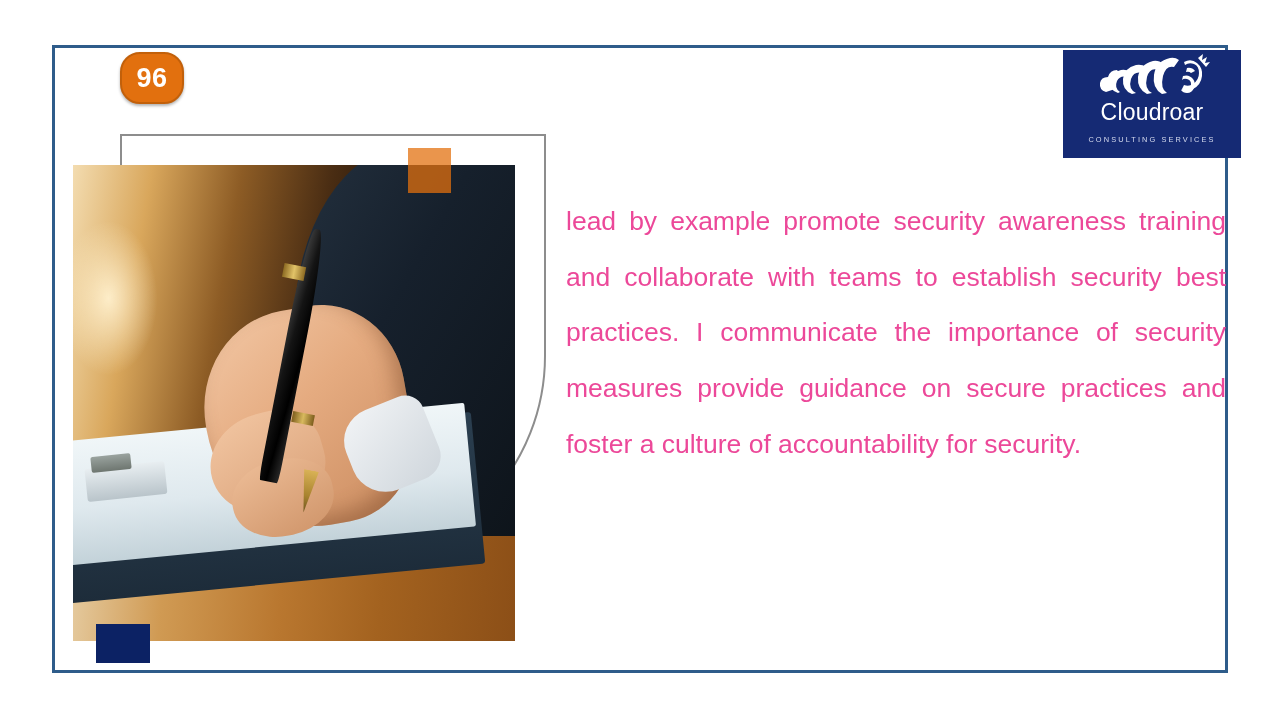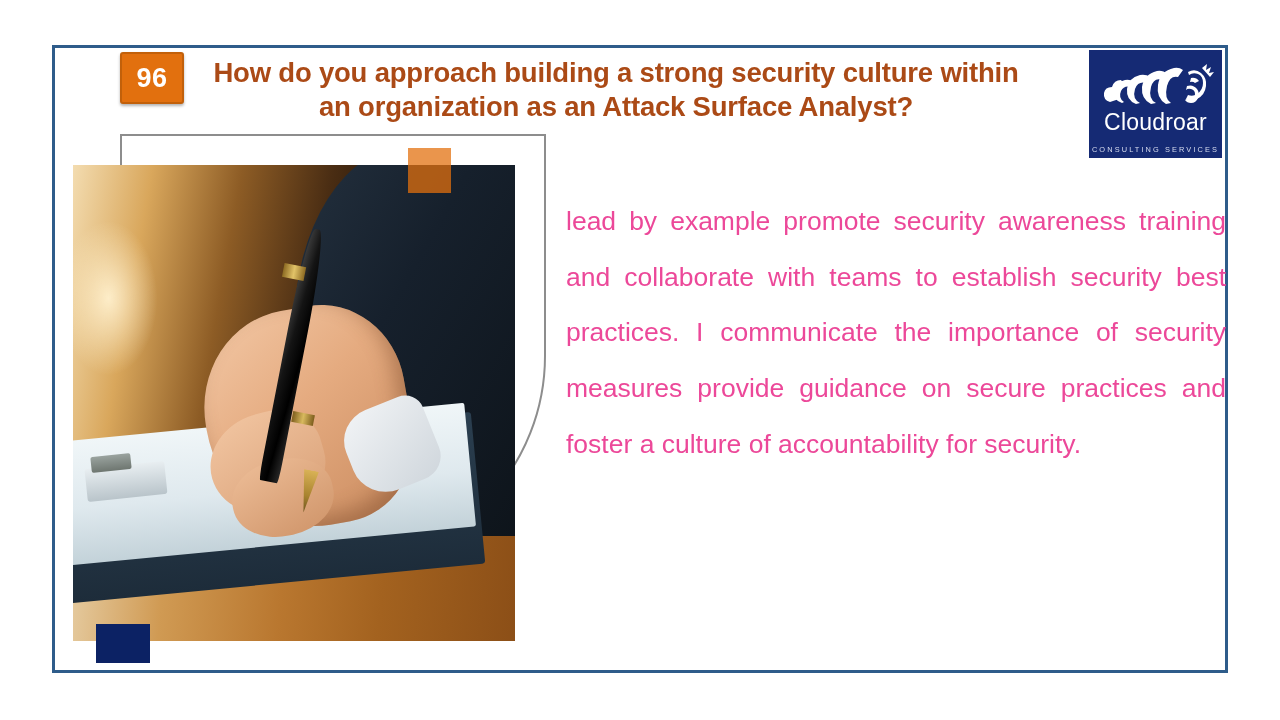--- a/index.html
+++ b/index.html
@@ -25,21 +25,21 @@
     background: #ffffff;
   }
 
   
   #badge {
     position: absolute;
     left: 120px; top: 52px;
     width: 60px; height: 48px;
     background: #e2700e;
     border: 2px solid #c2600a;
-    border-radius: 3px;
+    border-radius: 20px;
     box-shadow: 0 2px 3px rgba(0,0,0,.30);
     display: flex; align-items: center; justify-content: center;
     z-index: 30;
   }
   #badge span {
     color: #ffffff;
     font-size: 27px;
     font-weight: bold;
     letter-spacing: .5px;
     line-height: 1;
@@ -55,29 +55,29 @@
     font-size: 27.5px;
     font-weight: bold;
     line-height: 1.22;
     letter-spacing: -.2px;
     z-index: 25;
   }
 
   
   #logo {
     position: absolute;
-    left: 1089px; top: 50px;
-    width: 133px; height: 108px;
+    left: 1063px; top: 50px;
+    width: 178px; height: 108px;
     background: #152a74;
     z-index: 26;
     display: flex;
     flex-direction: column;
     align-items: center;
     justify-content: flex-start;
-    padding-top: 12px;
+    padding-top: 2px;
     box-sizing: border-box;
   }
   #logo .mark { width: 120px; height: 48px; display:block; }
   #logo .wordmark {
     color: #ffffff;
     font-size: 23px;
     line-height: 1;
     margin-top: 1px;
     font-weight: normal;
     letter-spacing: .2px;
@@ -282,21 +282,20 @@
     </div>
   </div>
 
   <div id="orange-square"></div>
   <div id="navy-square"></div>
 
   <div id="badge">
     <span>96</span>
   </div>
 
-  <div id="title">How do you approach building a strong security culture within an organization as an Attack Surface Analyst?</div>
 
   <div id="logo">
     <svg class="mark" viewBox="0 0 120 48">
       <g fill="#ffffff">
         <path d="M14,40 q-7,-2 -6,-9 q1,-6 8,-6 q2,-7 9,-7 l3,4 q-7,1 -8,7 q-1,5 3,8 z"></path>
         <path d="M26,41 q-9,-3 -8,-12 q1,-9 11,-11 q5,-1 9,2 l-3,5 q-7,-2 -10,4 q-3,7 3,11 z"></path>
         <path d="M40,42 q-10,-4 -9,-15 q1,-11 13,-14 q6,-1 10,2 l-4,6 q-8,-2 -11,6 q-3,10 5,14 z"></path>
         <path d="M55,42 q-10,-5 -9,-17 q2,-13 15,-16 q6,-1 10,3 l-5,6 q-8,-3 -11,7 q-3,12 5,16 z"></path>
         <path d="M70,42 q-10,-6 -8,-19 q2,-14 16,-17 q5,-1 9,2 l-5,7 q-8,-2 -11,9 q-3,13 4,17 z"></path>
       </g>

